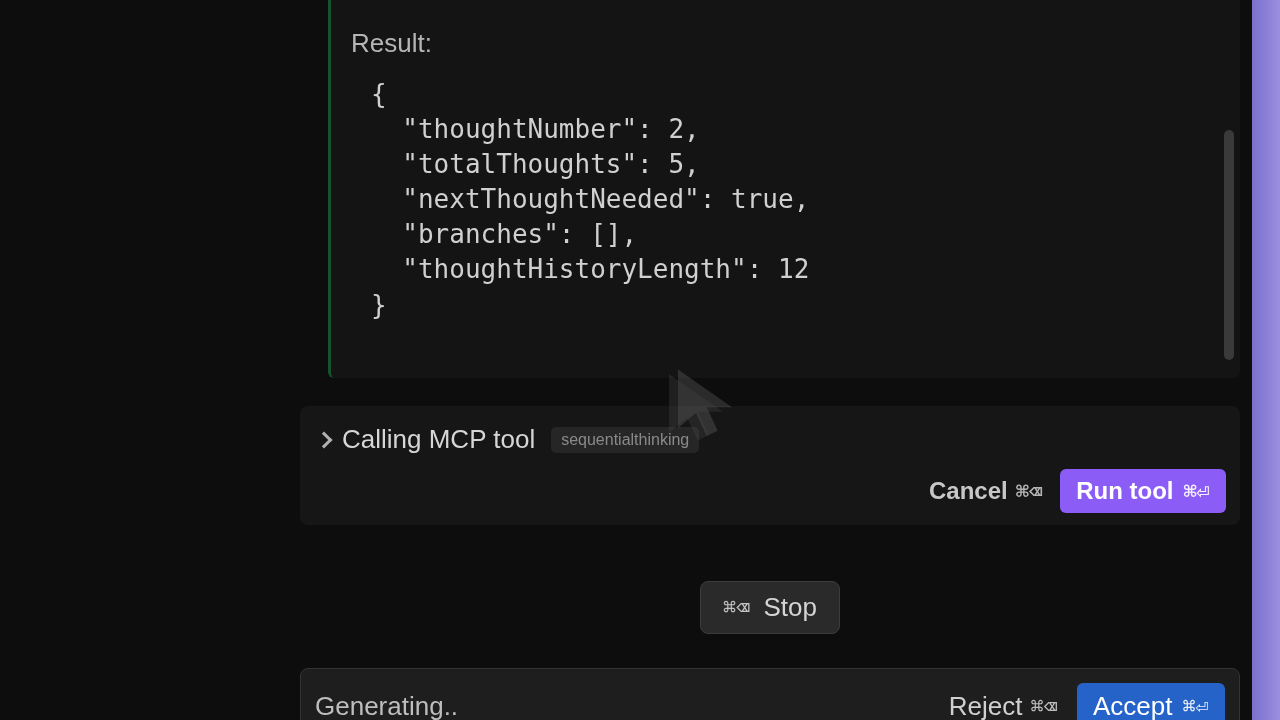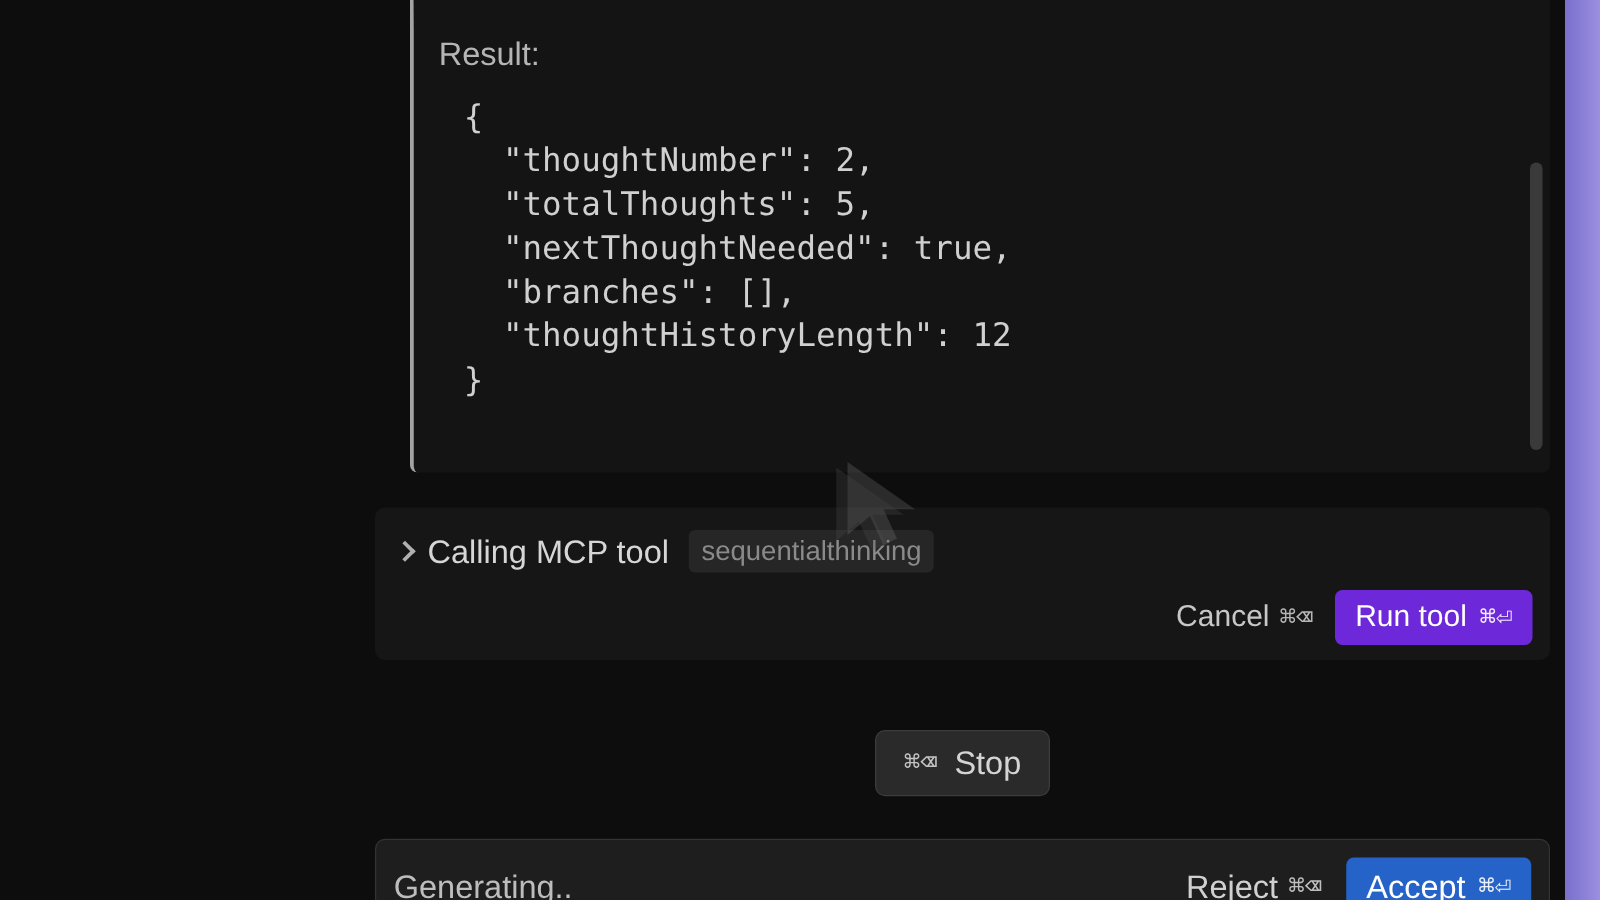--- a/index.html
+++ b/index.html
@@ -21,21 +21,21 @@
     background: linear-gradient(to right, #7a6fcc, #9a8fe0);
   }
   .main {
     position: absolute;
     left: 300px;
     top: 0;
     right: 40px;
     height: 100%;
   }
   .result-panel {
-    border-left: 3px solid #a3a3a3;
+    border-left: 3px solid #14532d;
     margin-left: 28px;
     padding: 0 0 10px 0;
     background: #141414;
     border-radius: 0 0 6px 6px;
     position: relative;
     height: 378px;
   }
   .result-label {
     font-size: 26px;
     color: #b5b5b5;
@@ -77,44 +77,45 @@
   .chevron {
     display: inline-block;
     width: 12px;
     height: 12px;
     border-right: 3px solid #b0b0b0;
     border-bottom: 3px solid #b0b0b0;
     transform: rotate(-45deg);
     margin-left: 4px;
   }
   .tool-name {
-    font-size: 22px;
+    font-size: 16px;
     color: #8a8a8a;
     background: #262626;
     border-radius: 5px;
     padding: 4px 10px;
     margin-left: 4px;
   }
   .tool-actions {
     display: flex;
     justify-content: flex-end;
     align-items: center;
     gap: 18px;
     margin-top: 14px;
     font-size: 24px;
+    font-weight: bold;
   }
   .cancel-btn {
     color: #c7c7c7;
     cursor: pointer;
     display: flex;
     align-items: center;
     gap: 8px;
   }
   .run-btn {
-    background: #6d28d9;
+    background: #8b5cf6;
     color: #fff;
     padding: 8px 16px;
     border-radius: 6px;
     cursor: pointer;
     display: flex;
     align-items: center;
     gap: 10px;
     font-size: 24px;
   }
   .kbd {

